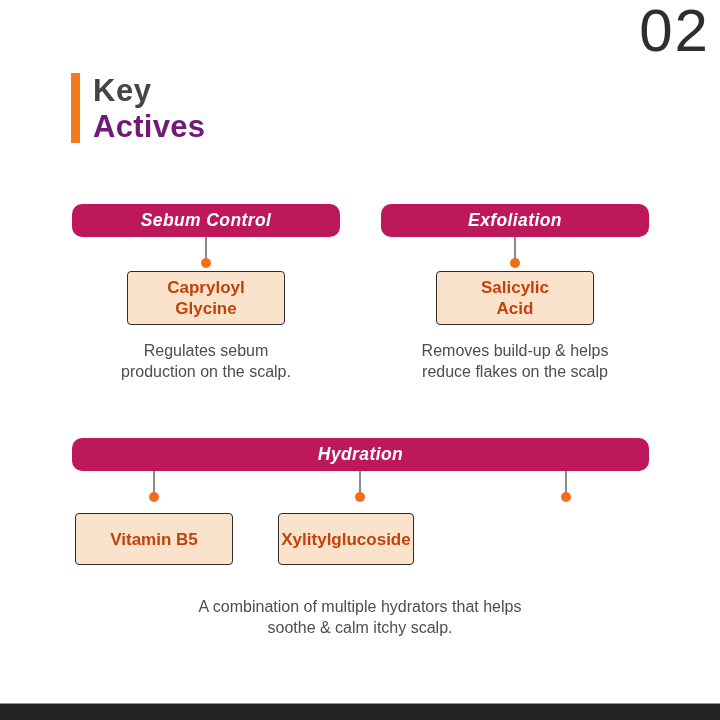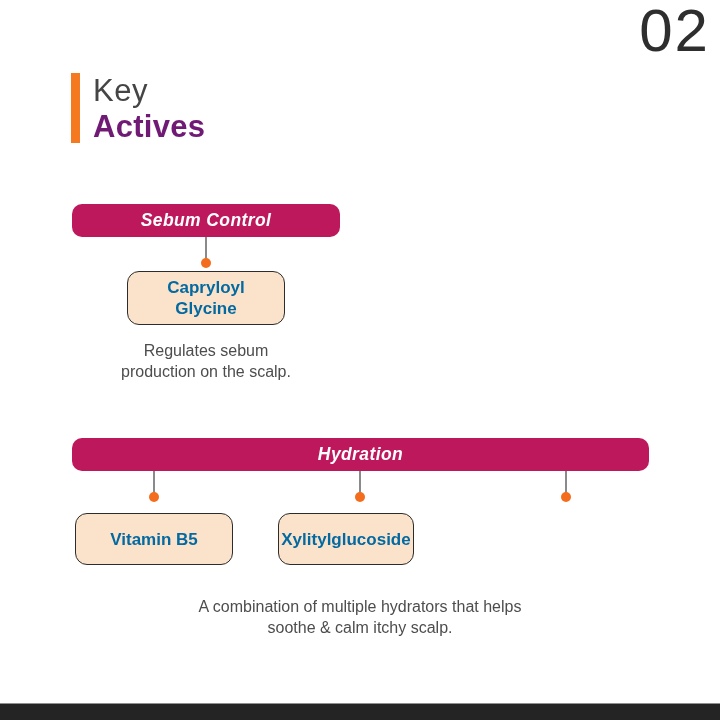--- a/index.html
+++ b/index.html
@@ -35,21 +35,21 @@
   }
   .title-accent-bar {
     width: 9px;
     height: 70px;
     background: #F4791F;
     margin-right: 13px;
   }
   .title-kicker {
     font-size: 31px;
     line-height: 36px;
-    font-weight: 400;
+    font-weight: 700;
     color: #454545;
     letter-spacing: 0.5px;
   }
   .title-main {
     font-size: 31px;
     line-height: 35px;
     font-weight: 700;
     color: #701a75;
     letter-spacing: 0.3px;
   }
@@ -81,29 +81,29 @@
   .connector-dot {
     width: 10px;
     height: 10px;
     border-radius: 50%;
     background: #F36D1D;
     margin-top: -1px;
   }
   .ingredient-box {
     background: #FBE3CB;
     border: 1.4px solid #2c2c2c;
-    border-radius: 12px;
+    border-radius: 4px;
     display: flex;
     flex-direction: column;
     align-items: center;
     justify-content: center;
     font-size: 17px;
     line-height: 21px;
     font-weight: 700;
-    color: #0369a1;
+    color: #c2410c;
     text-align: center;
   }
   .description {
     font-size: 16px;
     line-height: 21px;
     color: #4d4d4d;
     text-align: center;
   }
 
   
@@ -176,20 +176,35 @@
     <div class="ingredient-box">
       <span>Capryloyl</span>
       <span>Glycine</span>
     </div>
     <div class="description">
       <div>Regulates sebum</div>
       <div>production on the scalp.</div>
     </div>
   </div>
 
+  <div class="column column-2">
+    <div class="header-pill">Exfoliation</div>
+    <div class="connector">
+      <div class="connector-line"></div>
+      <div class="connector-dot"></div>
+    </div>
+    <div class="ingredient-box">
+      <span>Salicylic</span>
+      <span>Acid</span>
+    </div>
+    <div class="description">
+      <div>Removes build-up &amp; helps</div>
+      <div>reduce flakes on the scalp</div>
+    </div>
+  </div>
 
   <div class="hydration-section">
     <div class="header-pill">Hydration</div>
 
     <div class="connector hydration-connector hydration-connector-1">
       <div class="connector-line"></div>
       <div class="connector-dot"></div>
     </div>
     <div class="connector hydration-connector hydration-connector-2">
       <div class="connector-line"></div>

